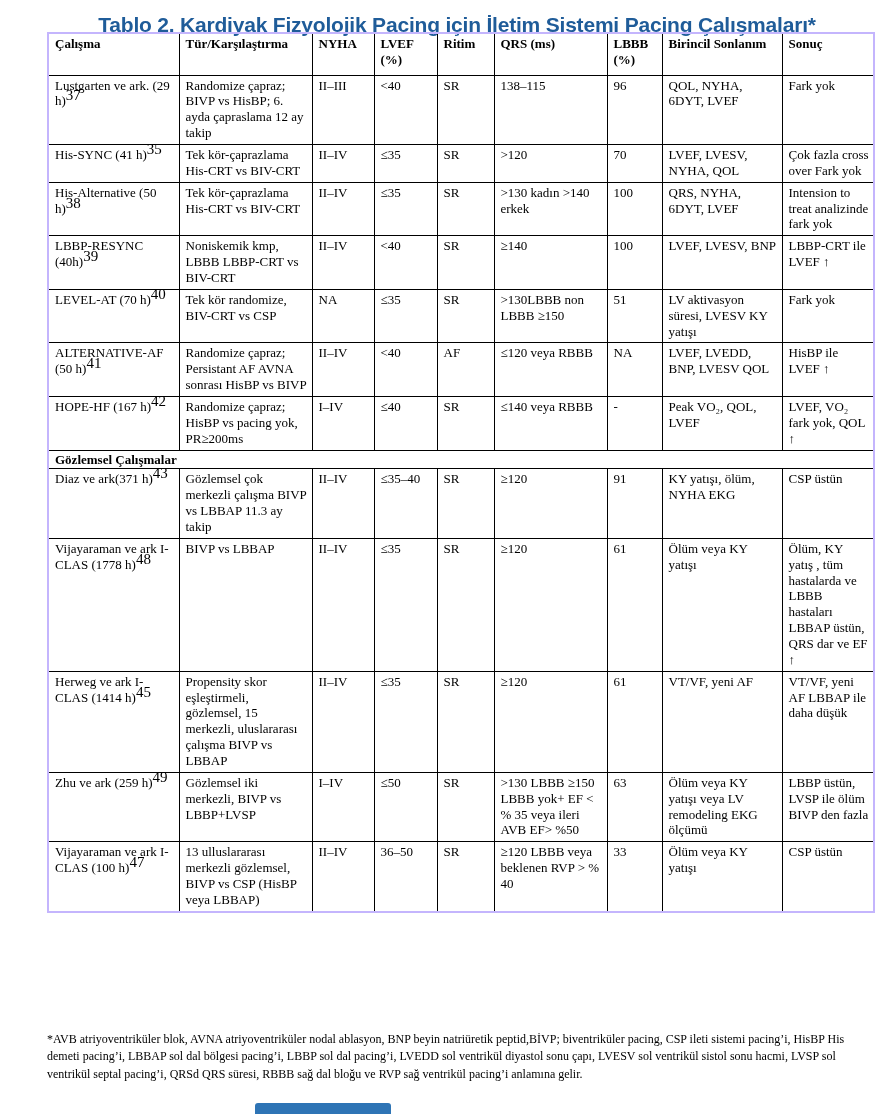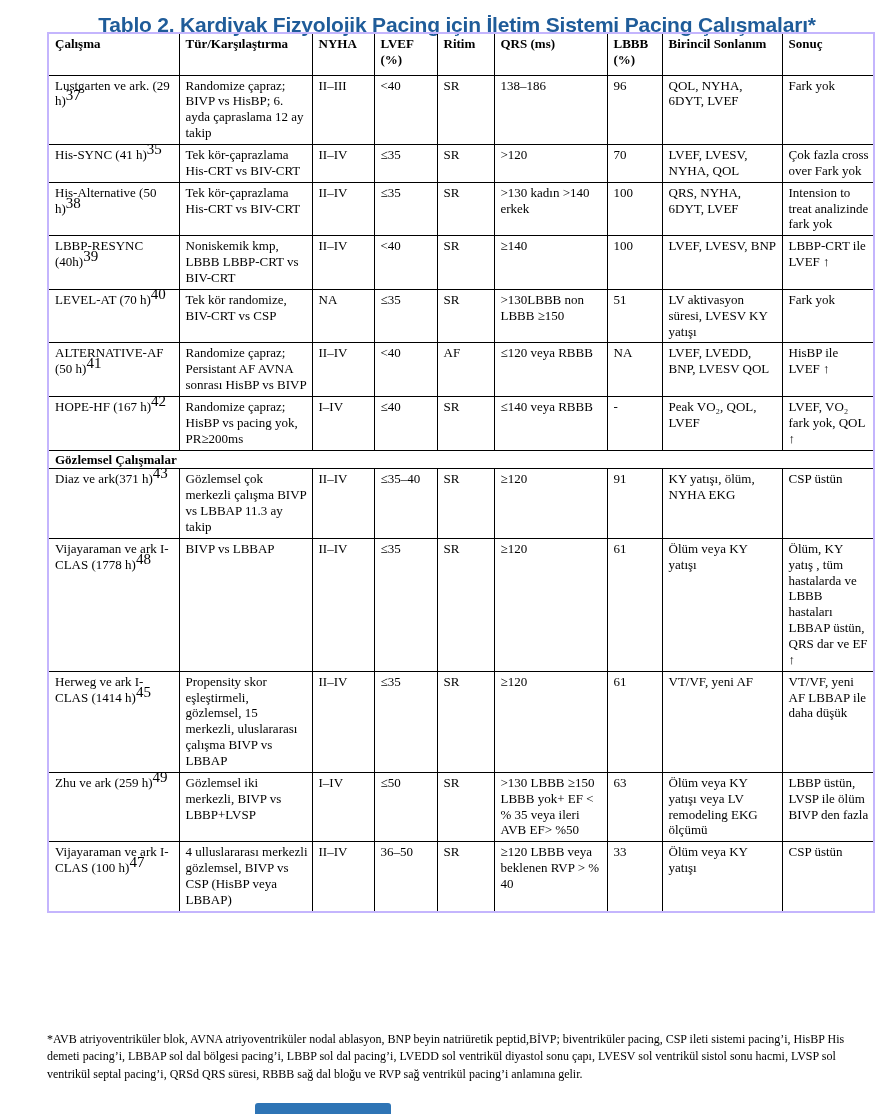--- a/index.html
+++ b/index.html
@@ -106,21 +106,21 @@
         <th>Sonuç</th>
       </tr>
   </thead>
   <tbody id="tbody">
       <tr>
         <td>Lustgarten ve ark. (29 h)<sup>37</sup></td>
         <td>Randomize çapraz; BIVP vs HisBP; 6. ayda çapraslama 12 ay takip</td>
         <td>II–III</td>
         <td>&lt;40</td>
         <td>SR</td>
-        <td>138–186</td>
+        <td>138–115</td>
         <td>96</td>
         <td>QOL, NYHA, 6DYT, LVEF</td>
         <td>Fark yok</td>
       </tr>
       <tr>
         <td>His-SYNC  (41 h)<sup>35</sup></td>
         <td>Tek kör-çaprazlama His-CRT vs BIV-CRT</td>
         <td>II–IV</td>
         <td>≤35</td>
         <td>SR</td>
@@ -226,21 +226,21 @@
         <td>I–IV</td>
         <td>≤50</td>
         <td>SR</td>
         <td>&gt;130 LBBB ≥150 LBBB yok+ EF &lt; % 35 veya ileri AVB     EF&gt; %50</td>
         <td>63</td>
         <td>Ölüm veya KY yatışı veya LV remodeling EKG ölçümü</td>
         <td>LBBP üstün, LVSP ile ölüm BIVP den fazla</td>
       </tr>
       <tr>
         <td>Vijayaraman ve ark I-CLAS (100 h)<sup>47</sup></td>
-        <td>4 ulluslararası merkezli gözlemsel, BIVP vs CSP (HisBP veya LBBAP)</td>
+        <td>13 ulluslararası merkezli gözlemsel, BIVP vs CSP (HisBP veya LBBAP)</td>
         <td>II–IV</td>
         <td>36–50</td>
         <td>SR</td>
         <td>≥120 LBBB veya beklenen RVP &gt; % 40</td>
         <td>33</td>
         <td>Ölüm veya KY yatışı</td>
         <td>CSP üstün</td>
       </tr>
     </tbody>
 </table>

